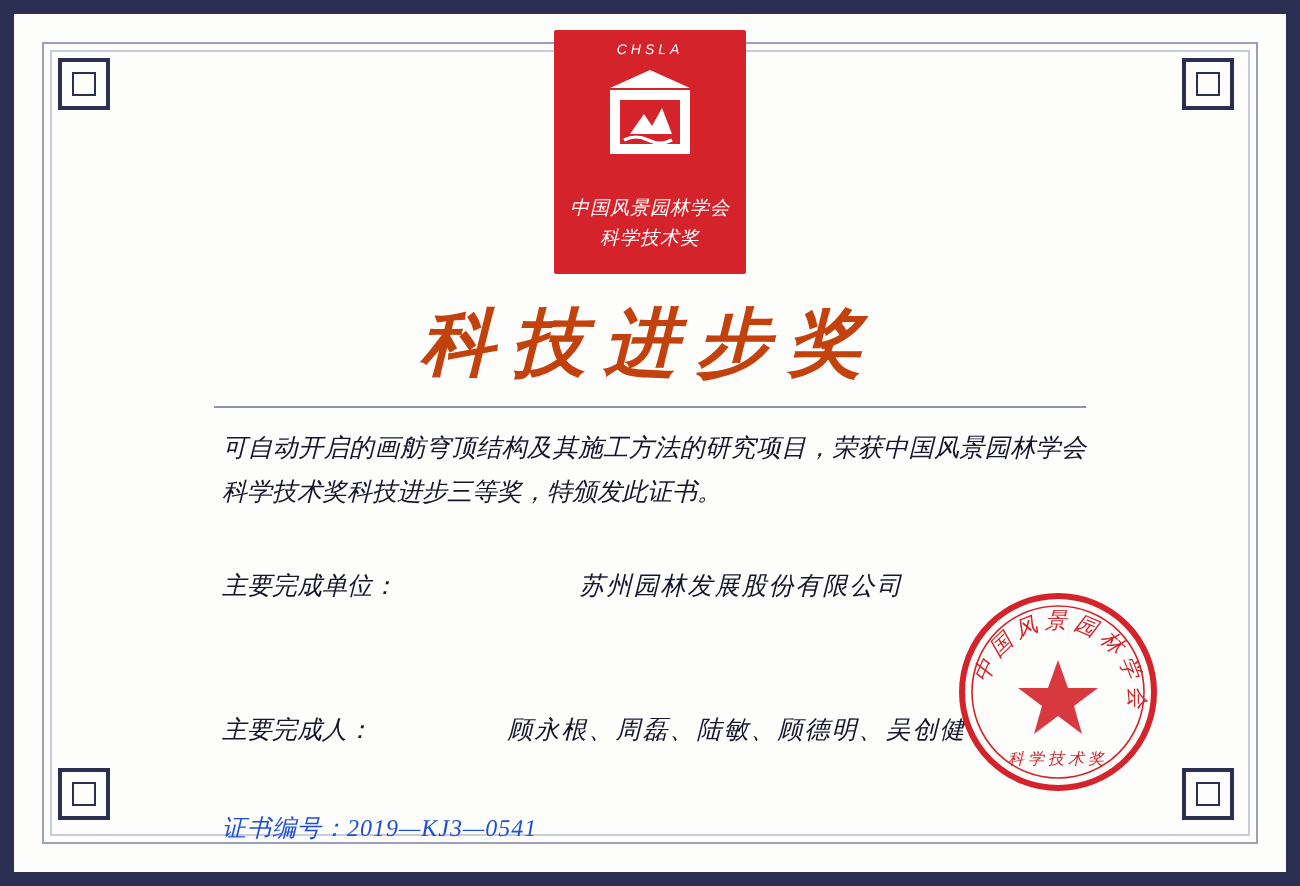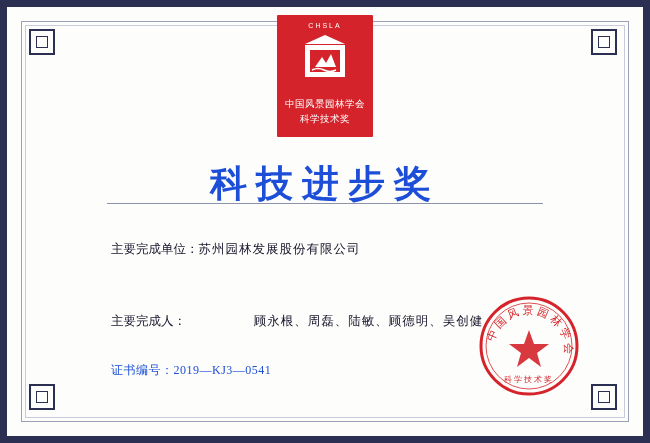--- a/index.html
+++ b/index.html
@@ -16,20 +16,21 @@
 
   
   .certificate {
     position: relative;
     width: 650px;
     height: 443px;
     box-sizing: border-box;
     background: #fdfdfb;
     border: 7px solid #2b2f52;
     overflow: hidden;
+    font-style: italic;
   }
   .inner-border {
     position: absolute;
     left: 14px;
     top: 14px;
     right: 14px;
     bottom: 14px;
     border: 1px solid #9aa0b8;
     pointer-events: none;
   }
@@ -122,28 +123,28 @@
     width: 100%;
     font-size: 9.5px;
     color: #ffffff;
     letter-spacing: 0.5px;
     font-family: "Liberation Serif", serif;
   }
 
   
   .title {
     position: absolute;
-    top: 152px;
+    top: 140px;
     left: 0;
     width: 100%;
     text-align: center;
     font-size: 37px;
     font-weight: bold;
     letter-spacing: 9px;
-    color: #1d4ed8;
+    color: #c2410c;
     font-family: "Liberation Serif", serif;
   }
   .title-rule {
     position: absolute;
     top: 196px;
     left: 100px;
     right: 100px;
     height: 1px;
     background: #8e93aa;
   }
@@ -168,21 +169,21 @@
     color: #15152b;
     display: flex;
     align-items: baseline;
   }
   .row-label {
     white-space: nowrap;
     font-size: 12.5px;
   }
   .row-value {
     flex: 1;
-    text-align: left;
+    text-align: center;
     font-size: 12.5px;
     letter-spacing: 1px;
   }
   .row-value.left {
     text-align: center;
     padding-left: 8px;
     letter-spacing: 1px;
   }
   .row-members {
     margin-top: 55px;
@@ -251,20 +252,21 @@
       </svg>
       <div class="emblem-name">中国风景园林学会</div>
       <div class="emblem-name2">科学技术奖</div>
     </div>
   </div>
 
   <div class="title">科技进步奖</div>
   <div class="title-rule"></div>
 
   <div class="body-area">
+    <div class="para">可自动开启的画舫穹顶结构及其施工方法的研究项目，荣获中国风景园林学会科学技术奖科技进步三等奖，特颁发此证书。</div>
 
     <div class="row">
       <span class="row-label">主要完成单位：</span>
       <span class="row-value">苏州园林发展股份有限公司</span>
     </div>
 
     <div class="row row-members">
       <span class="row-label">主要完成人：</span>
       <span class="row-value left">顾永根、周磊、陆敏、顾德明、吴创健</span>
     </div>

